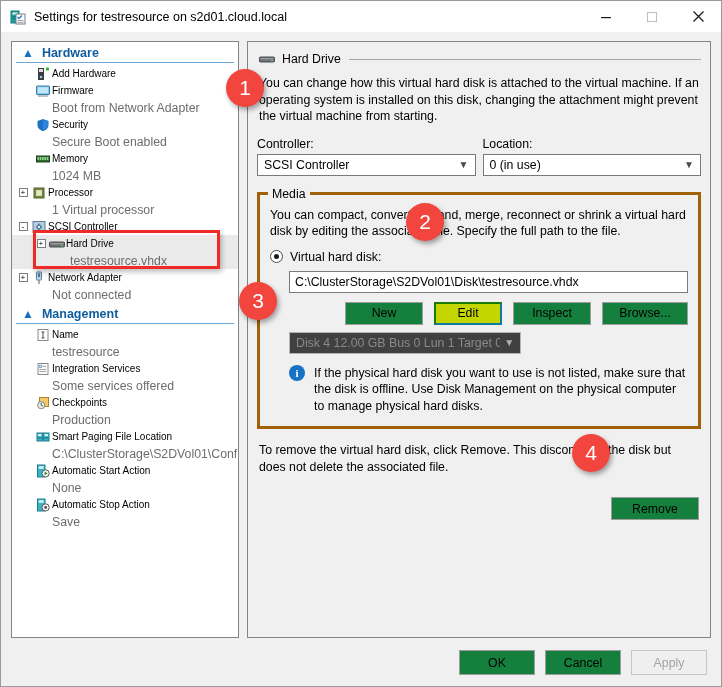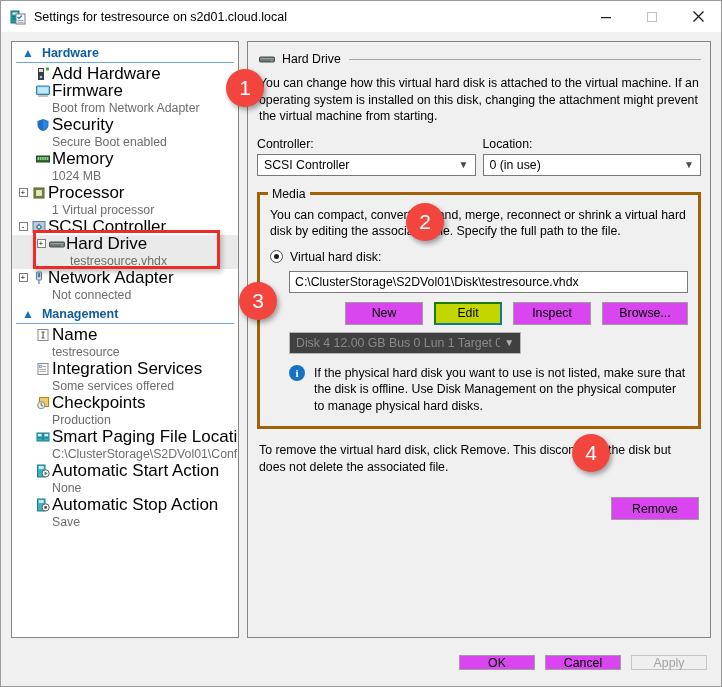--- a/index.html
+++ b/index.html
@@ -54,21 +54,21 @@
     border-bottom: 1px solid #6ea8d8; margin: 2px 4px 2px 4px;
   }
   .tree-section .chev { margin-right: 8px; color: #1571c1; font-size: 12px; line-height: 1;}
   .tree-row { display: flex; align-items: center; height: 17px; padding-left: 4px; position: relative; }
   .tree-row .exp { width: 14px; height: 14px; flex: 0 0 14px; display:flex;align-items:center;justify-content:center; }
   .tree-row .exp-box {
     width: 9px; height: 9px; border: 1px solid #7d7d7d; background: #fff;
     font-size: 8px; line-height: 7px; text-align: center; color: #000; font-family: "Liberation Mono", monospace;
   }
   .tree-row .ico { width: 18px; flex: 0 0 18px; display: flex; align-items: center; justify-content: center; }
-  .tree-row .lbl { font-size: 17px; color: #000; white-space: nowrap; text-align: right; }
+  .tree-row .lbl { font-size: 10px; color: #000; white-space: nowrap; text-align: right; }
   .tree-sub { font-size: 12.3px; color: #6d6d6d; height: 17px; display:flex; align-items:center; white-space: nowrap;}
   .indent-0 { padding-left: 4px; }
   .indent-1 { padding-left: 22px; }
   .indent-2 { padding-left: 40px; }
   .sel { background: #eaeaea; }
   
   .groupbox { position: relative; border: 3px solid #a16207; margin-top: 8px; padding: 12px 10px 10px 10px; }
   .groupbox > .gtitle {
     position: absolute; top: -8px; left: 8px; background: #f0f0f0;
     padding: 0 4px; font-size: 12.3px; color: #000;
@@ -101,21 +101,21 @@
     width: 13px; height: 13px; border-radius: 50%;
     border: 1px solid #4c4c4c; background: #fff; margin-right: 7px;
     position: relative; flex: 0 0 13px;
   }
   .radio.checked::after {
     content: ""; position: absolute; left: 3px; top: 3px;
     width: 5px; height: 5px; border-radius: 50%; background: #1b1b1b;
   }
   
   .btn {
-    height: 23px; border: 1px solid #9d9d9d; background: #d946ef;
+    height: 23px; border: 1px solid #9d9d9d; background: #15803d;
     font-size: 12.3px; color: #000; display: flex; align-items: center;
     justify-content: center; white-space: nowrap;
   }
   .btn.disabled { color: #a4a4a4; border-color: #c5c5c5; background: #efefef;}
   .btn.hl { background: #c3d600; border: 2px solid #1c7b00; border-bottom-color:#0b7c9e; border-right-color:#0b7c9e; font-weight: normal;}
   
   .infoi {
     width: 16px; height: 16px; border-radius: 50%; background: #1673c4;
     color: #fff; font-size: 11px; font-weight: bold; font-family: "Liberation Serif", serif;
     display: flex; align-items: center; justify-content: center; flex: 0 0 16px;
@@ -128,21 +128,21 @@
     box-shadow: 2px 3px 5px rgba(0,0,0,0.35); z-index: 50;
     font-family: "Liberation Sans", sans-serif;
   }
   
   #annot-box {
     position: absolute; border: 3px solid #ee2b26; z-index: 40;
     box-shadow: 2px 3px 5px rgba(0,0,0,0.25);
   }
   
   #footer { height: 47px; flex: 0 0 47px; display: flex; align-items: center; justify-content: flex-end; padding-right: 14px; }
-  #footer .btn { width: 76px; height: 15px; margin-left: 10px; }
+  #footer .btn { width: 76px; height: 25px; margin-left: 10px; }
 </style>
 </head>
 <body>
 
 <div id="window">
 
   <div id="titlebar">
     <div id="title-icon">
       <svg width="16" height="16" viewBox="0 0 16 16">
         <rect x="1" y="2" width="8" height="12" fill="#21a0a0" stroke="#0d7b7b"></rect>

